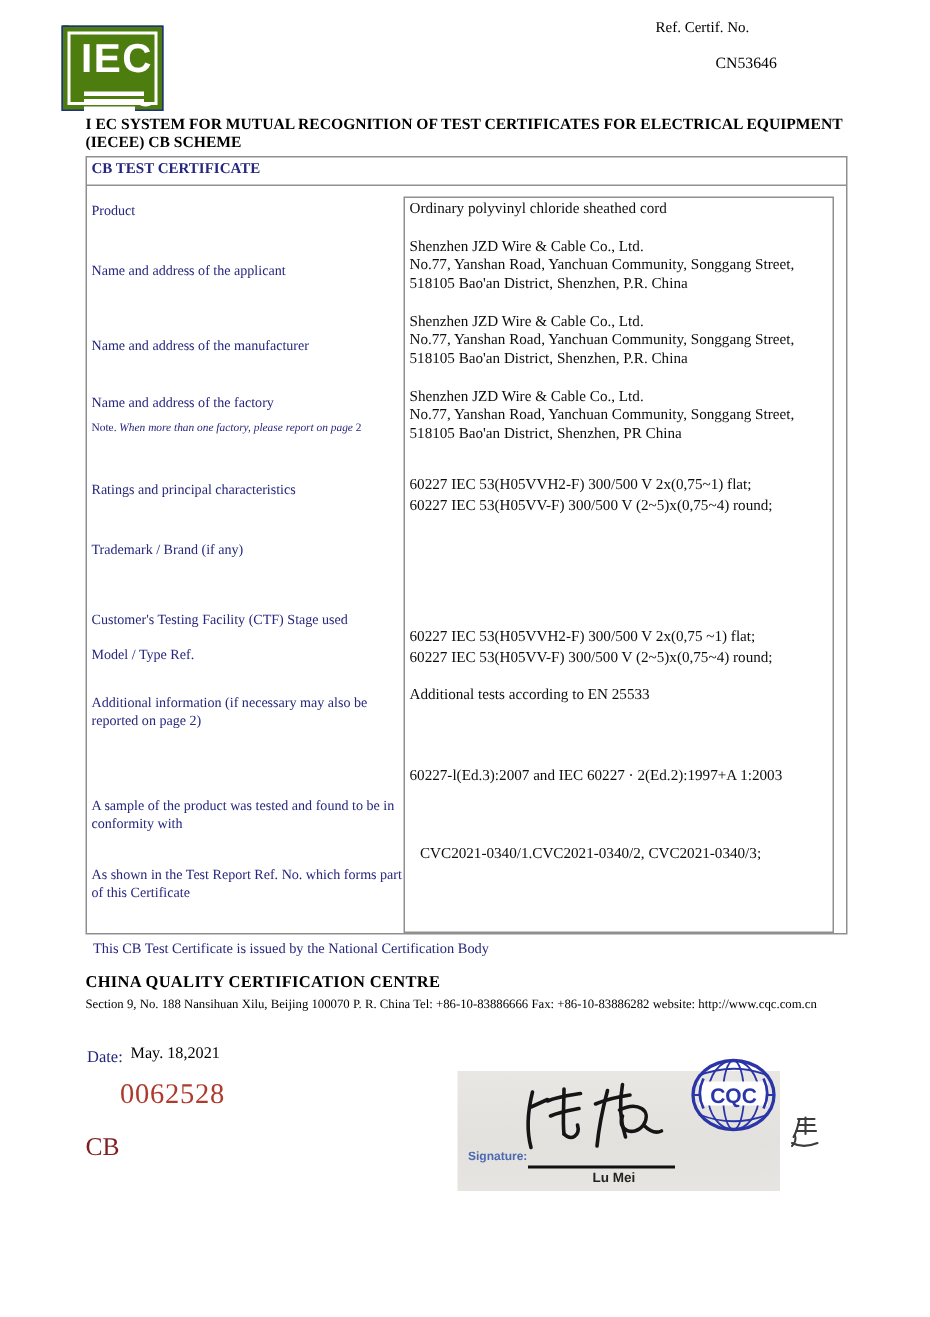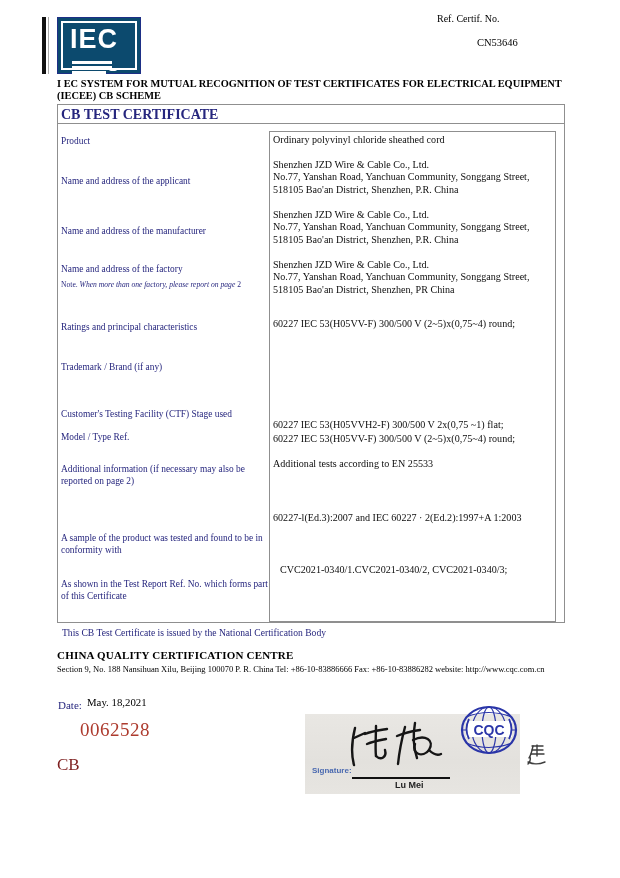--- a/index.html
+++ b/index.html
@@ -3,39 +3,39 @@
 <meta charset="utf-8">
 <style>
   * { margin:0; padding:0; box-sizing:border-box; }
   html,body { background:#ffffff; }
   body { width:620px; height:878px; position:relative; font-family:"Liberation Serif", serif; color:#000; }
   .abs { position:absolute; }
 
   
   .logo-bar { left:42px; top:17px; width:4px; height:57px; background:#111; }
   .logo-bar2 { left:48px; top:17px; width:1px; height:57px; background:#aaa; }
-  .iec-square { left:57px; top:17px; width:84px; height:57px; background:#0c4a6e; border:1px solid #1d2f86; }
+  .iec-square { left:41px; top:17px; width:68px; height:57px; background:#4d7c0f; border:1px solid #1d2f86; }
   .iec-inner { position:absolute; left:3px; top:3px; right:3px; bottom:3px; border:2px solid #ffffff; }
   .iec-text { position:absolute; left:7px; top:1px; color:#fff; font-family:"Liberation Sans", sans-serif; font-weight:bold; font-size:27px; letter-spacing:1px; }
   .iec-lines div { position:absolute; background:#fff; height:3px; }
   .iec-l1 { left:9px; top:38px; width:40px; }
   .iec-l2 { left:9px; top:43px; width:40px; }
   .iec-l3 { left:9px; top:48px; width:34px; }
   .iec-dot { position:absolute; left:46px; top:45px; width:8px; height:8px; border-radius:50%; background:#fff; }
 
   
   .ref-label { left:437px; top:13px; font-size:10px; }
   .ref-number { left:477px; top:37px; font-size:10.5px; }
   .scheme1 { left:57px; top:78px; font-size:10.4px; font-weight:bold; white-space:nowrap; }
   .scheme2 { left:57px; top:90px; font-size:10.4px; font-weight:bold; }
 
   
   .obox { left:57px; top:104px; width:508px; height:519px; border:1px solid #8f8f8f; }
   .cert-title { position:absolute; left:0; top:0; width:100%; height:18px; border-bottom:1px solid #8f8f8f;
-                color:#26267e; font-weight:bold; font-size:14px; padding:2px 0 16px 3px; }
+                color:#26267e; font-weight:bold; font-size:10px; padding:2px 0 16px 3px; }
   .ibox { position:absolute; left:211px; top:26px; width:287px; height:491px; border:1px solid #8f8f8f; }
   .lbl { position:absolute; left:3px; width:207px; color:#26267e; font-size:9.4px; line-height:11.5px; }
   .val { position:absolute; left:215px; width:284px; color:#0d0d0d; font-size:10.1px; line-height:12.4px; }
   .val2 { line-height:14px; }
   .note-line { position:absolute; left:3px; width:210px; color:#26267e; font-size:7.6px; }
   .note-line .it { font-style:italic; }
 
   .issued-note { left:62px; top:627px; color:#26267e; font-size:9.6px; }
 
   
@@ -109,20 +109,21 @@
     <div>518105 Bao'an District, Shenzhen, P.R. China</div>
   </div>
 
   <div class="val" style="top:154px">
     <div>Shenzhen JZD Wire &amp; Cable Co., Ltd.</div>
     <div>No.77, Yanshan Road, Yanchuan Community, Songgang Street,</div>
     <div>518105 Bao'an District, Shenzhen, PR China</div>
   </div>
 
   <div class="val val2" style="top:212px">
+    <div>60227 IEC 53(H05VVH2-F) 300/500 V 2x(0,75~1) flat;</div>
     <div>60227 IEC 53(H05VV-F) 300/500 V (2~5)x(0,75~4) round;</div>
   </div>
 
   <div class="val val2" style="top:313px">
     <div>60227 IEC 53(H05VVH2-F) 300/500 V 2x(0,75 ~1) flat;</div>
     <div>60227 IEC 53(H05VV-F) 300/500 V (2~5)x(0,75~4) round;</div>
   </div>
 
   <div class="val" style="top:353px">Additional tests according to EN 25533</div>
 

